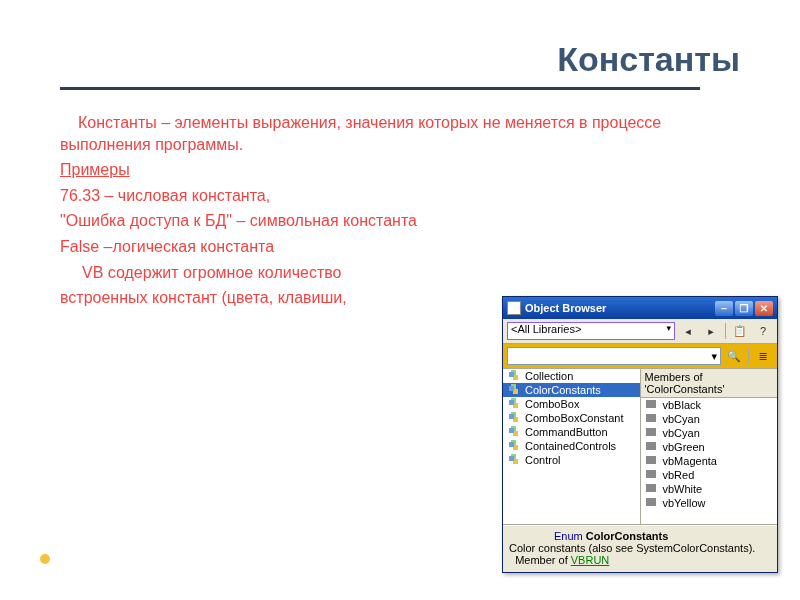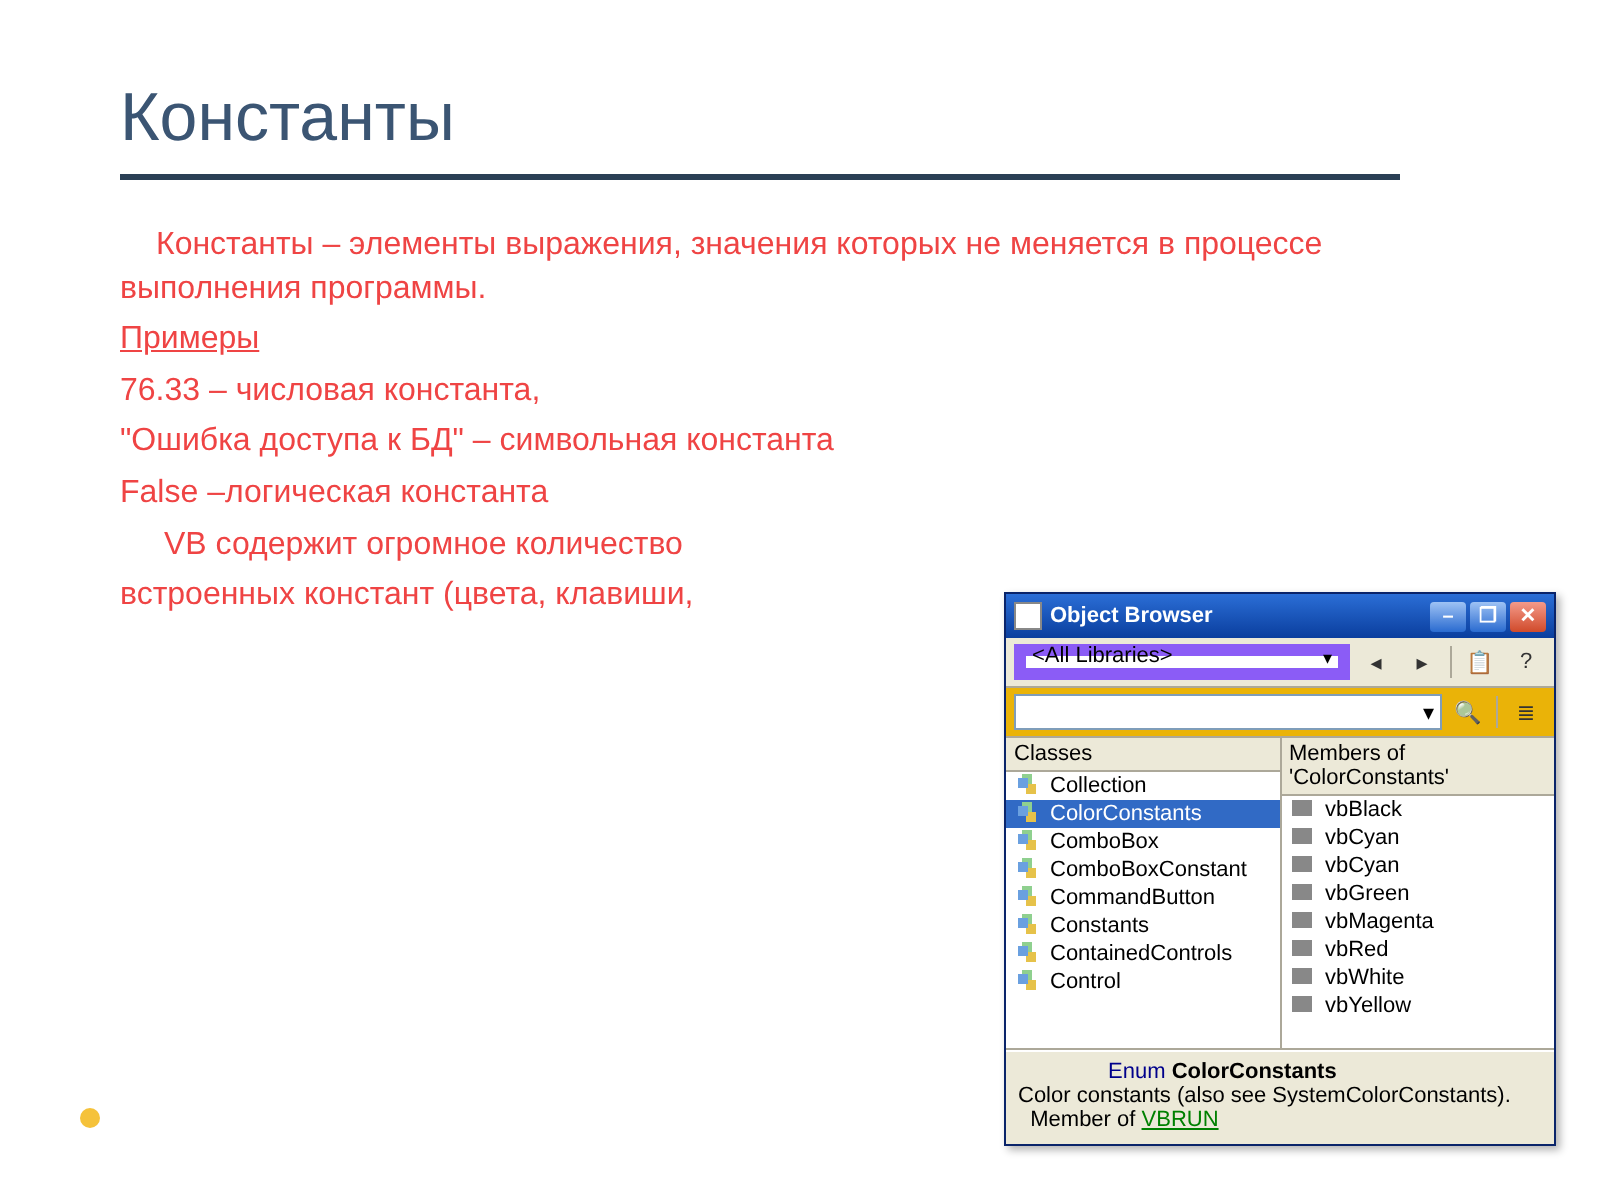--- a/index.html
+++ b/index.html
@@ -11,22 +11,23 @@
     font-family: Arial, sans-serif;
     position: relative;
     overflow: hidden;
   }
   .slide {
     padding: 40px 60px 20px 60px;
   }
   .title {
     font-size: 34px;
     color: #3b5573;
-    font-weight: normal;
+    font-weight: bold;
     margin: 0 0 8px 0;
+    text-align: right;
   }
   .title-rule {
     height: 3px;
     background: #2a3f55;
     width: 640px;
     margin-bottom: 22px;
   }
   .body-text {
     font-size: 16px;
     color: #ef4444;
@@ -93,25 +94,25 @@
     display: flex;
     align-items: center;
     padding: 3px 4px;
     gap: 3px;
     border-bottom: 1px solid #aca899;
     background: #ece9d8;
   }
   .ob-select {
     flex: 1;
     height: 18px;
-    border: 6px solid #8b5cf6;
+    border: 1px solid #8b5cf6;
     background: #fff;
     padding: 0 3px;
     display: flex;
-    align-items: flex-end;
+    align-items: flex-start;
     justify-content: space-between;
   }
   .ob-select .chev { font-size: 9px; color:#000; }
   .toolbtn {
     width: 20px; height: 18px;
     border: 1px solid transparent;
     display:inline-flex; align-items:center; justify-content:center;
     color:#333;
   }
   .sep { width:1px; height:16px; background:#aca899; margin:0 1px; }
@@ -214,45 +215,40 @@
     <div class="ob-searchbox">
       <span class="chev">▾</span>
     </div>
     <span class="toolbtn">🔍</span>
     <span class="sep"></span>
     <span class="toolbtn">≣</span>
   </div>
 
   <div class="ob-panes">
     <div class="ob-pane">
-      <div class="ob-pane-header">Classes</div>
       <div class="ob-list" id="classes-list">
           <div class="ob-item">
             <span class="ico ico-class"></span>
             <span>Collection</span>
           </div>
           <div class="ob-item selected">
             <span class="ico ico-class"></span>
             <span>ColorConstants</span>
           </div>
           <div class="ob-item">
             <span class="ico ico-class"></span>
             <span>ComboBox</span>
           </div>
           <div class="ob-item">
             <span class="ico ico-class"></span>
             <span>ComboBoxConstant</span>
           </div>
           <div class="ob-item">
             <span class="ico ico-class"></span>
             <span>CommandButton</span>
-          </div>
-          <div class="ob-item">
-            <span class="ico ico-class"></span>
-            <span>Constants</span>
           </div>
           <div class="ob-item">
             <span class="ico ico-class"></span>
             <span>ContainedControls</span>
           </div>
           <div class="ob-item">
             <span class="ico ico-class"></span>
             <span>Control</span>
           </div>
         </div>

